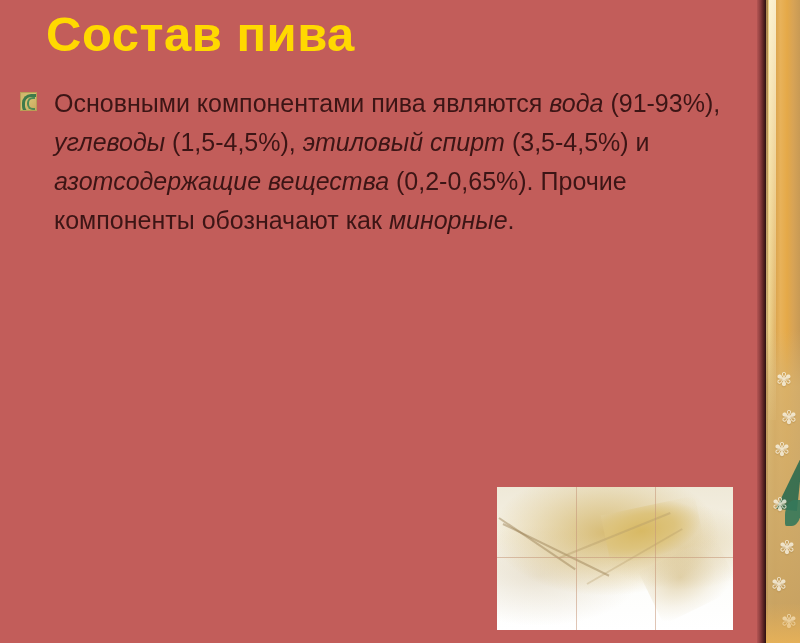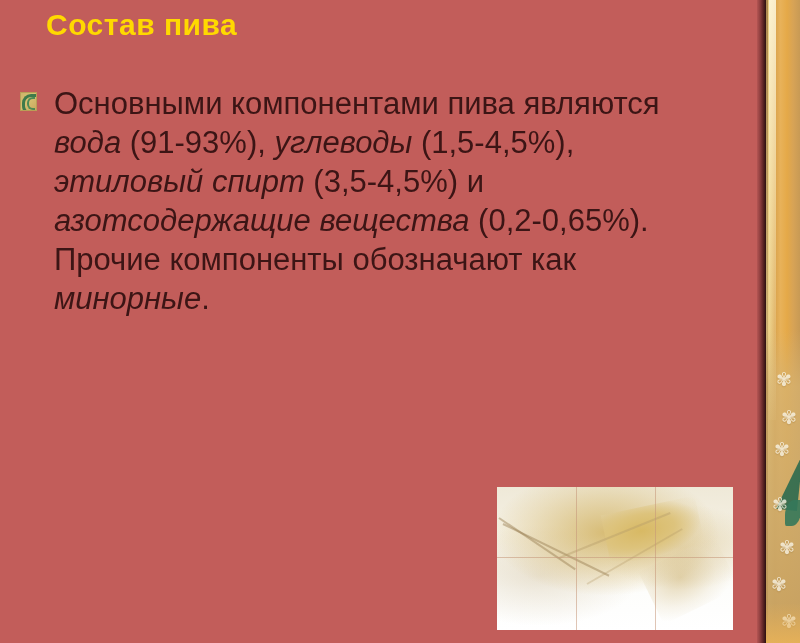--- a/index.html
+++ b/index.html
@@ -113,21 +113,21 @@
     left: 9px; right: 0; bottom: 0; height: 40px;
     background: linear-gradient(to bottom,
       rgba(225,170,80,0) 0%, rgba(232,178,88,0.9) 100%);
   }
 
   
   .title {
     position: absolute;
     left: 46px;
     top: 8px;
-    font-size: 30px;
+    font-size: 49px;
     font-weight: bold;
     color: #ffd900;
     letter-spacing: 0.5px;
     line-height: 1.1;
     white-space: nowrap;
   }
 
   
   .body-block {
     position: absolute;
@@ -166,21 +166,21 @@
     content: "";
     position: absolute;
     left: 6px; top: 4px;
     width: 6px; height: 9px;
     border-left: 2px solid #4d8a55;
     border-top: 2px solid #4d8a55;
     border-bottom: 2px solid #4d8a55;
     border-radius: 6px 0 0 6px;
   }
   .para {
-    font-size: 31px;
+    font-size: 25px;
     line-height: 39px;
     color: #3c1515;
     font-weight: normal;
   }
   .para i { font-style: italic; }
 
   
   .photo {
     position: absolute;
     left: 497px;

